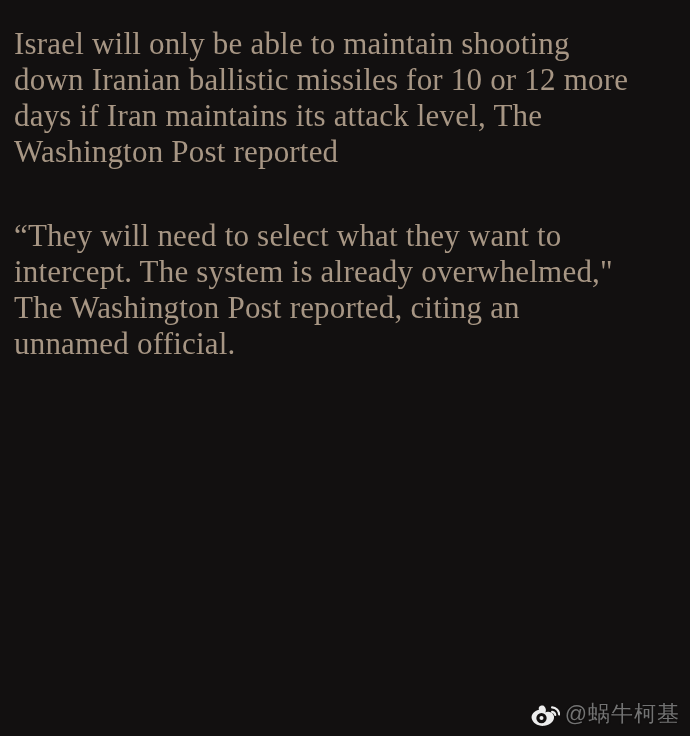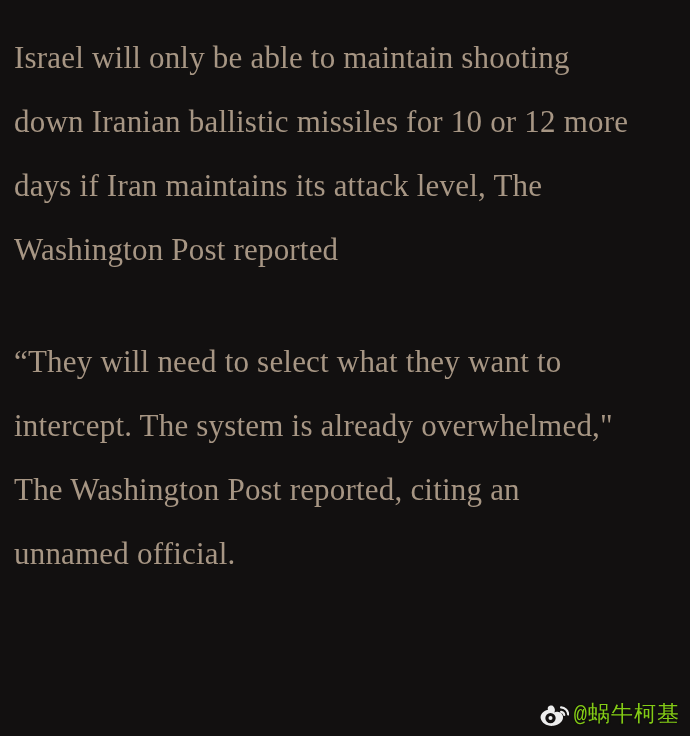--- a/index.html
+++ b/index.html
@@ -17,21 +17,21 @@
   .text-block {
     position: absolute;
     top: 26px;
     left: 14px;
     right: 10px;
   }
   .para {
     margin: 0 0 48px 0;
     color: #a79684;
     font-size: 31px;
-    line-height: 64px;
+    line-height: 36px;
     letter-spacing: 0.2px;
     white-space: pre-line;
     font-variant-numeric: oldstyle-nums;
     font-feature-settings: "onum";
   }
   .para:last-child {
     margin-bottom: 0;
   }
   .watermark {
     position: absolute;
@@ -44,23 +44,23 @@
   .wm-icon {
     display: inline-flex;
     width: 30px;
     height: 27px;
   }
   .wm-icon svg {
     width: 100%;
     height: 100%;
   }
   .wm-text {
-    color: #84cc16;
+    color: #737373;
     font-size: 22px;
-    font-family: Liberation Mono, monospace;
+    font-family: Liberation Sans, sans-serif;
     letter-spacing: 1px;
     text-shadow: 0 0 2px rgba(0,0,0,0.6);
   }
 </style>
 </head>
 <body>
 
 <div>
 
   <div class="text-block">

